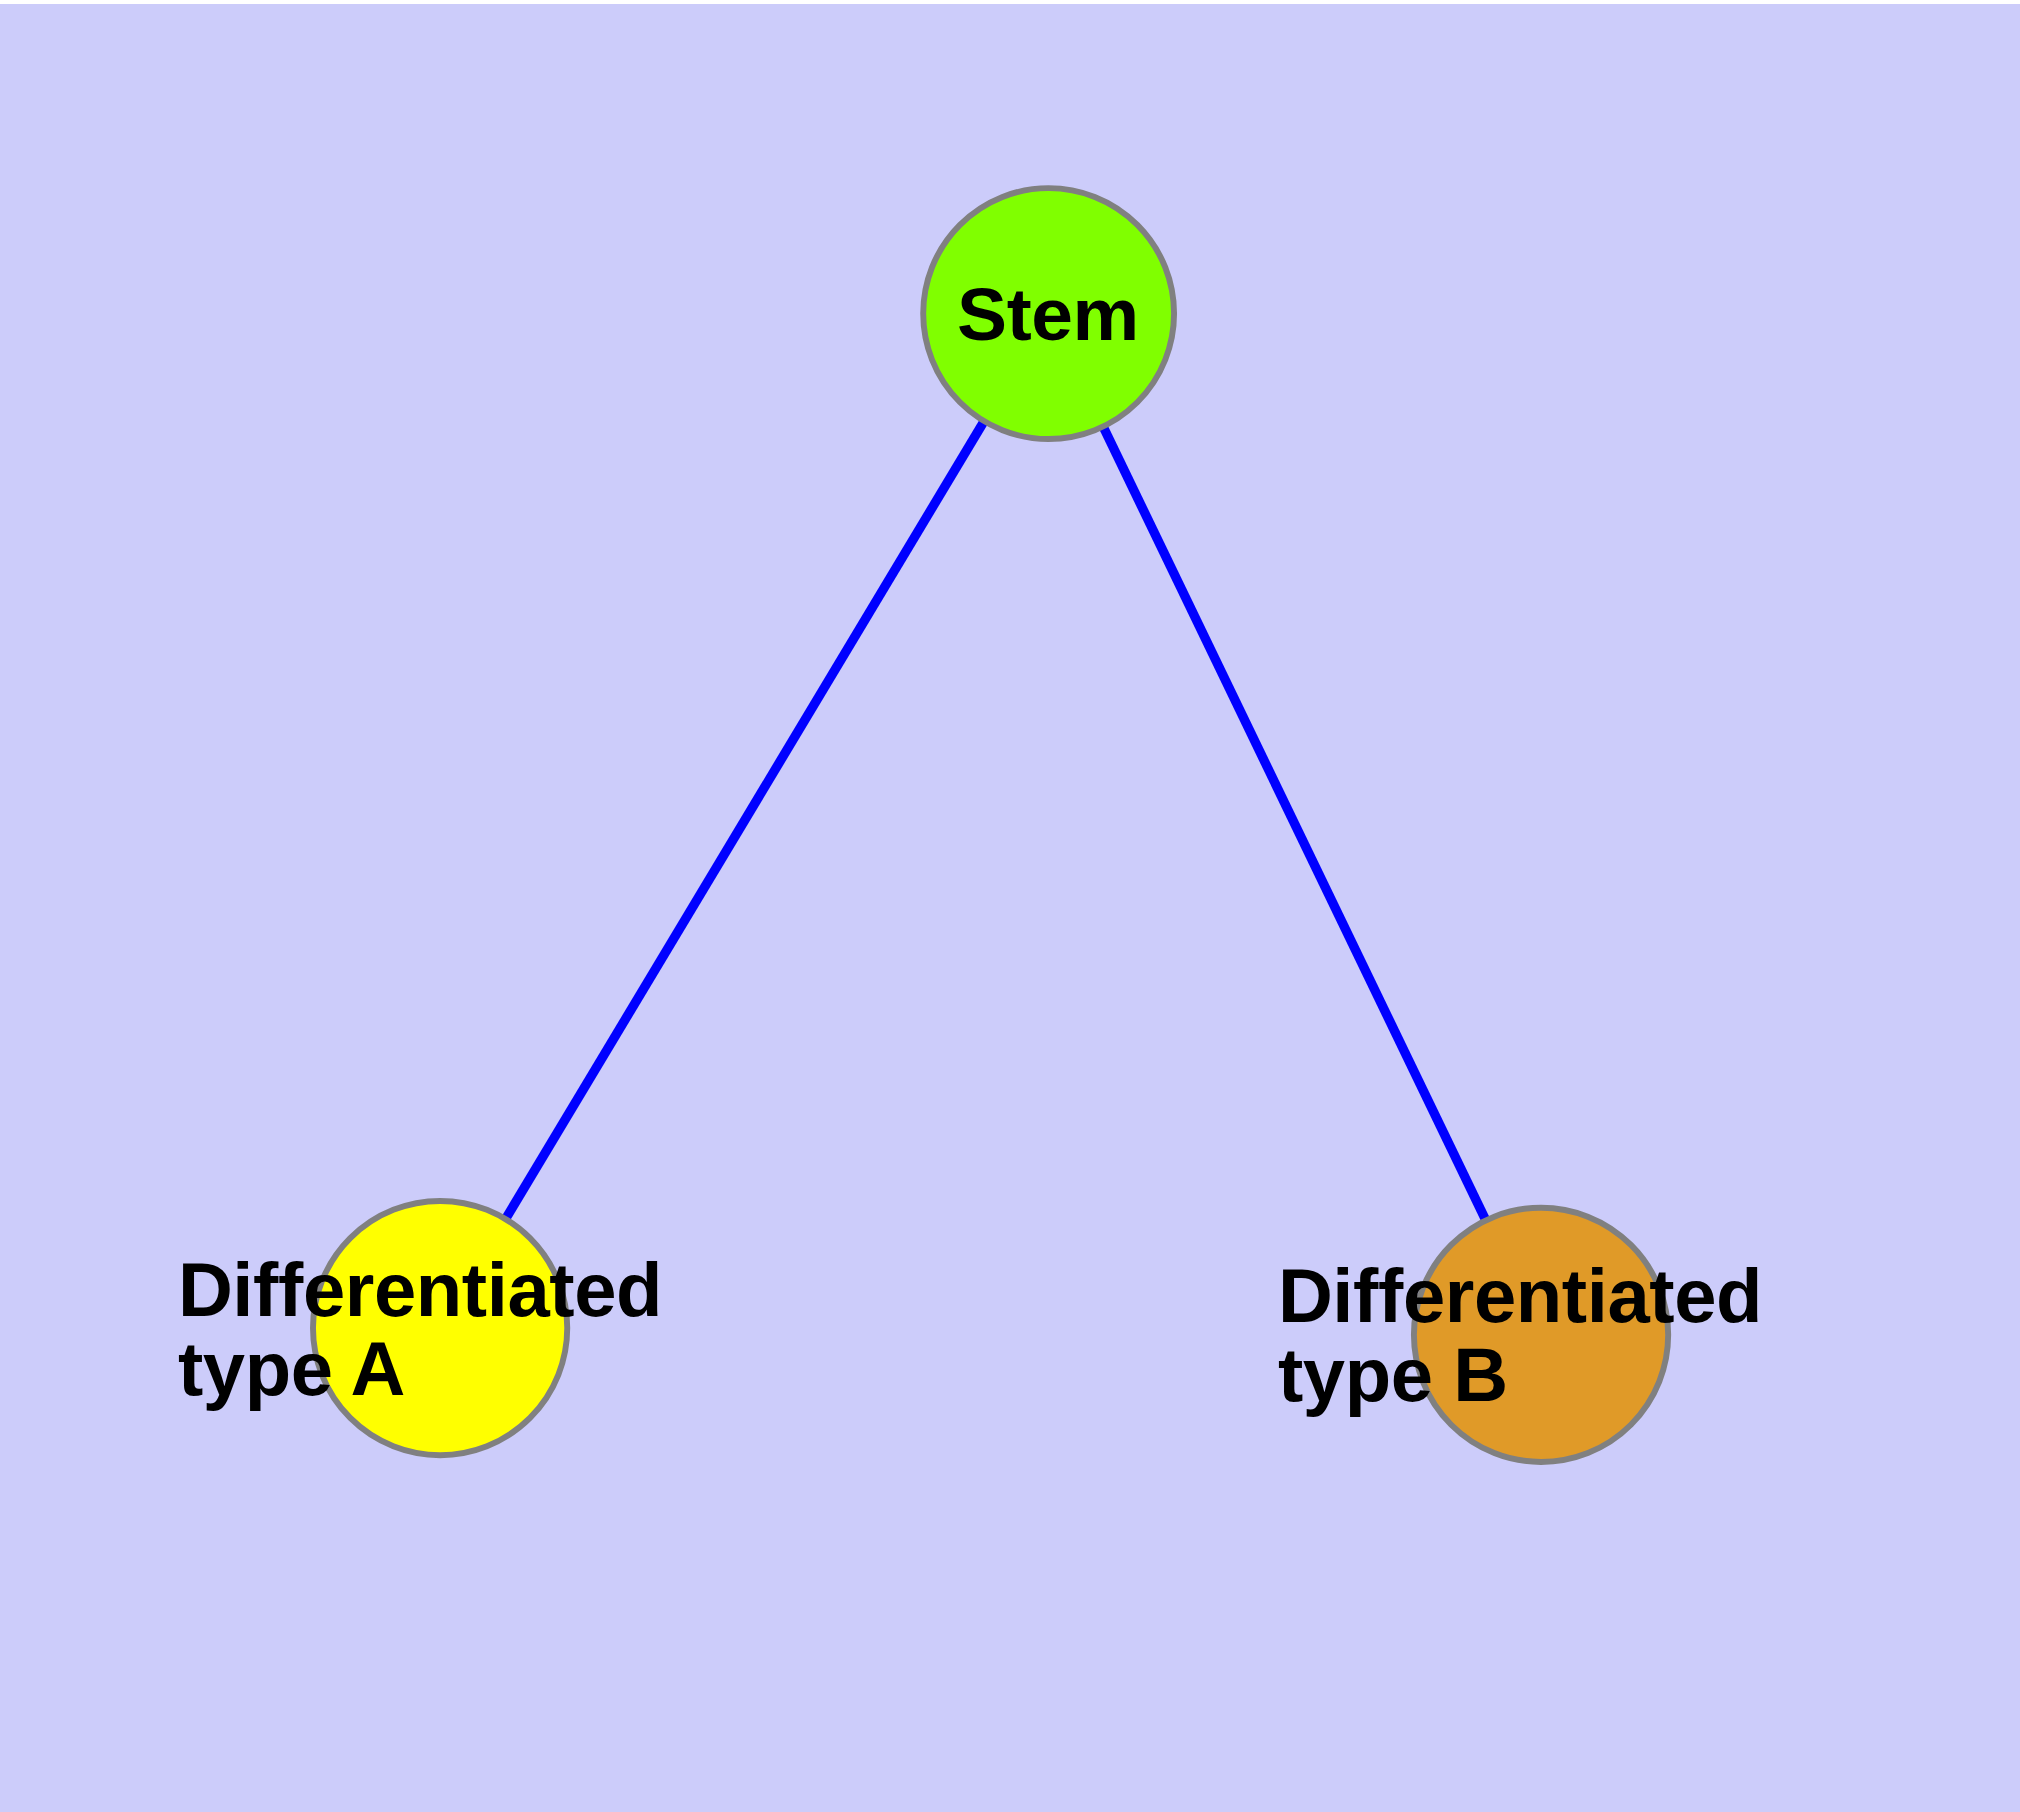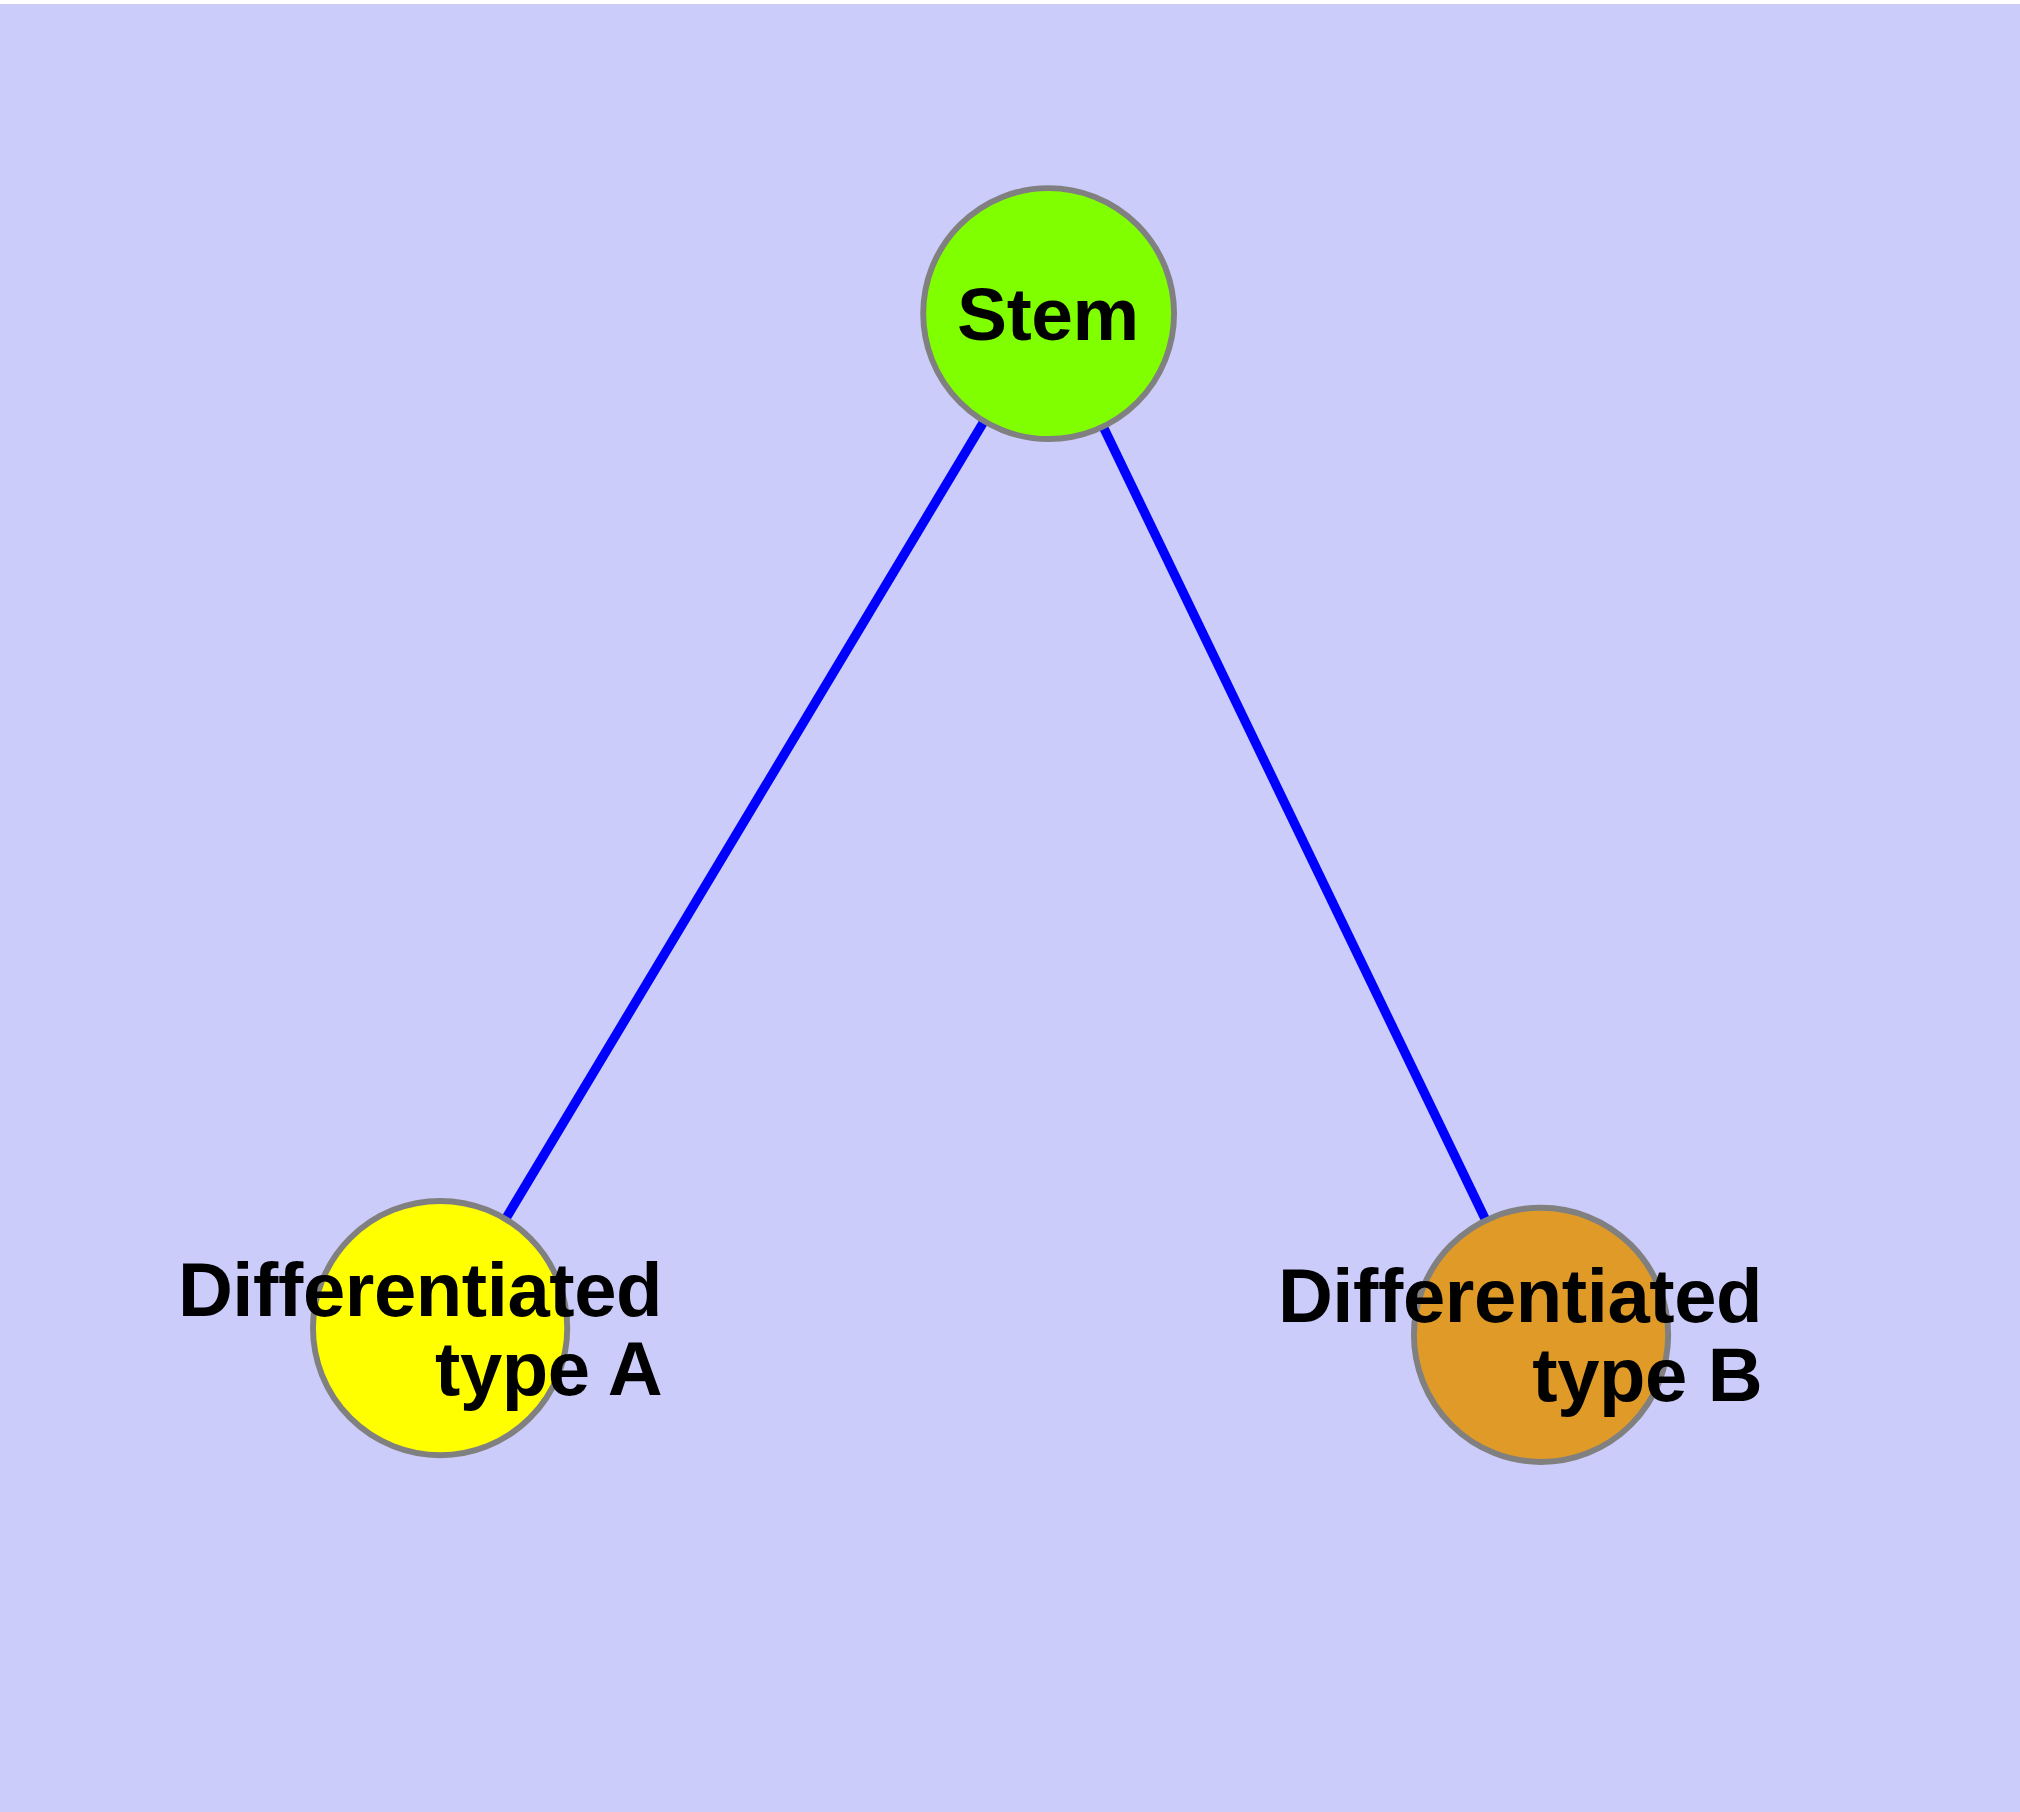--- a/index.html
+++ b/index.html
@@ -27,21 +27,21 @@
     position: absolute;
     left: 0;
     top: 0;
     width: 2021px;
     height: 1812px;
   }
   .node-label {
     position: absolute;
     font-weight: bold;
     color: #000000;
-    text-align: right;
+    text-align: left;
     line-height: 1.04;
     white-space: pre;
     pointer-events: none;
     letter-spacing: -0.4px;
   }
   #label-stem {
     left: 1048px;
     top: 314px;
     transform: translate(-50%, -50%);
     font-size: 75px;

